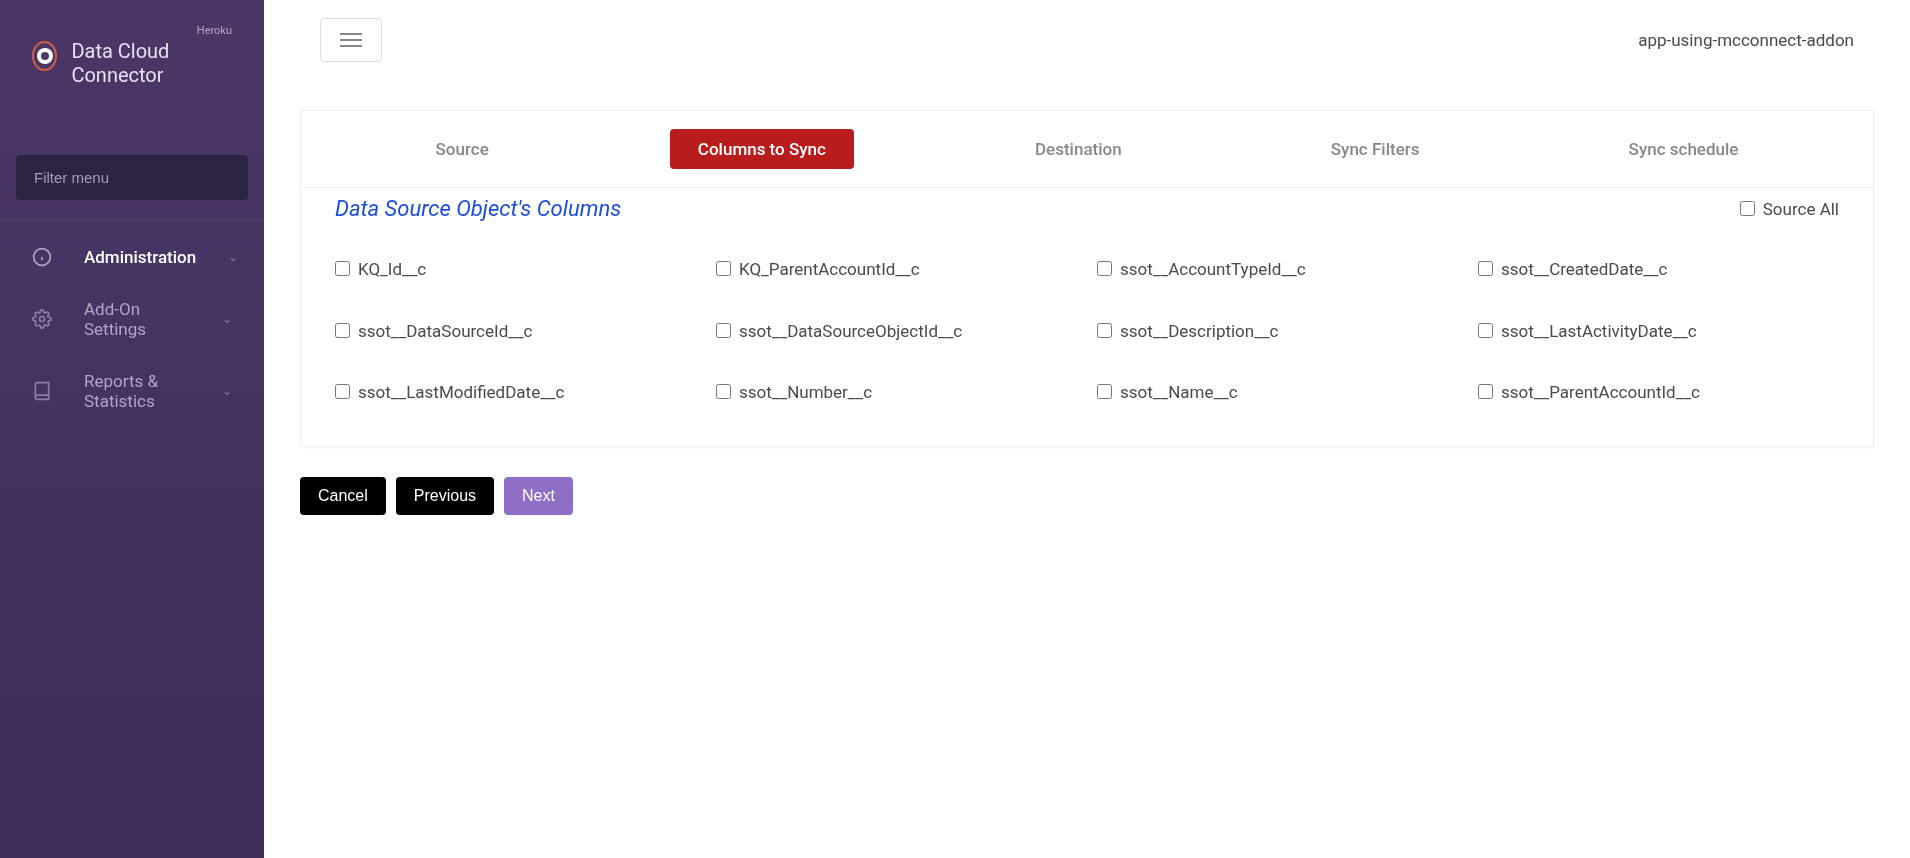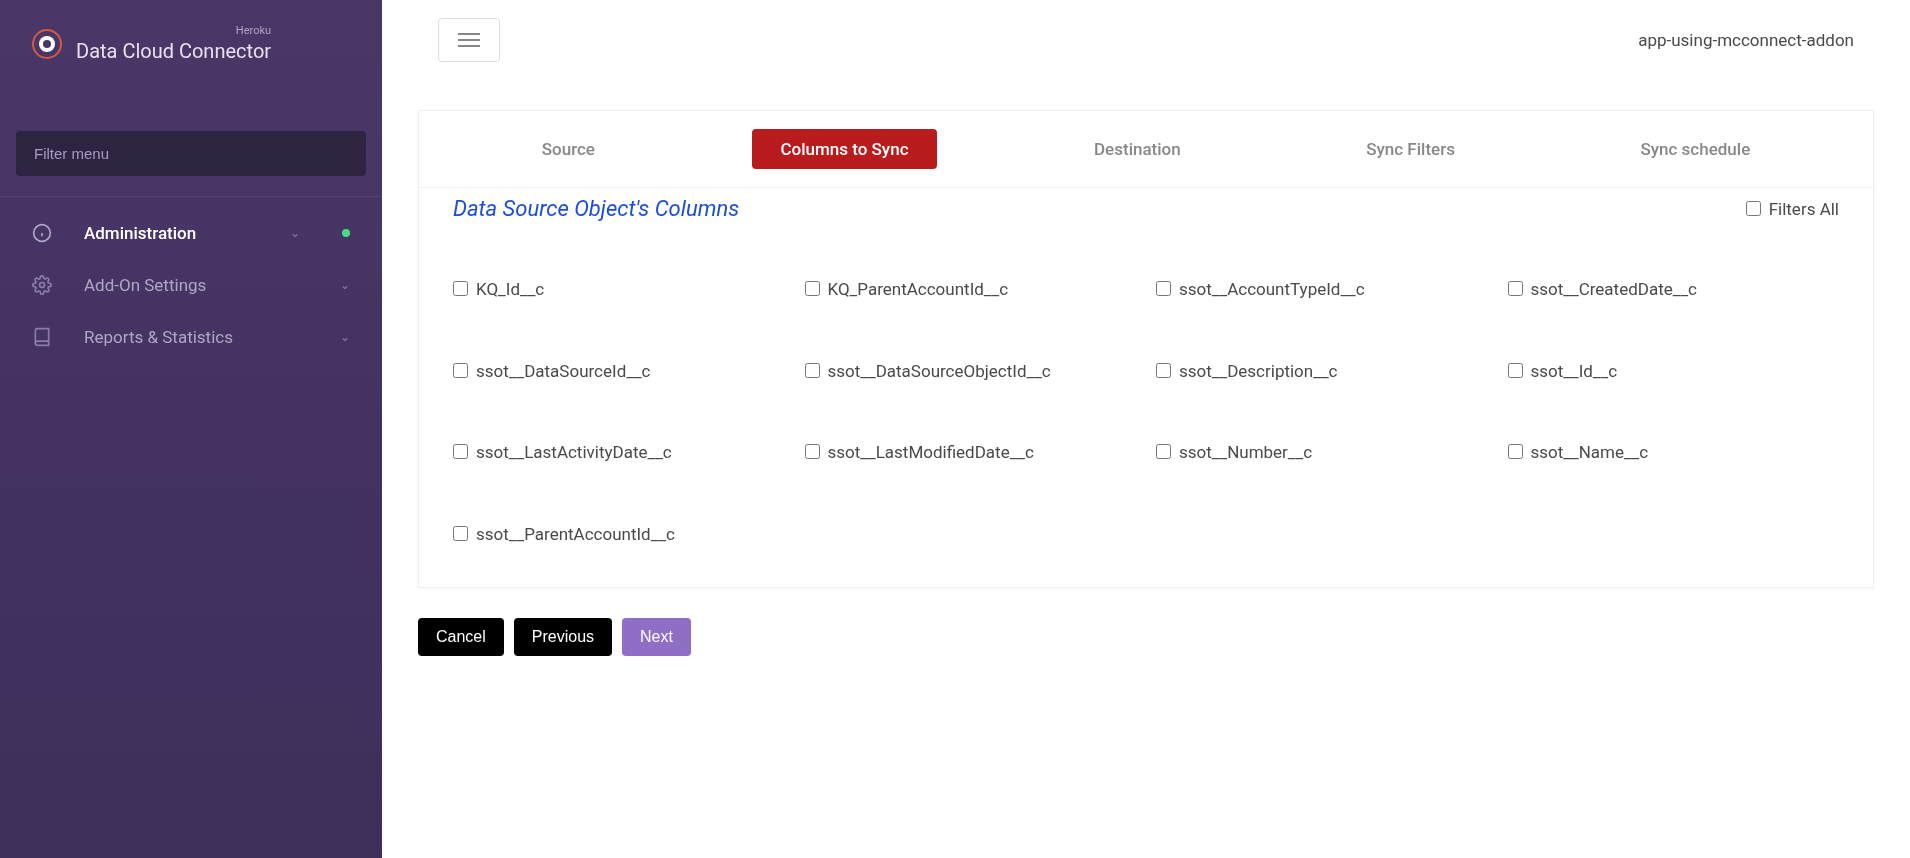--- a/index.html
+++ b/index.html
@@ -2,21 +2,21 @@
 <html><head>
   <meta charset="utf-8">
   <style>
     * { margin: 0; padding: 0; box-sizing: border-box; }
     body { font-family: -apple-system, BlinkMacSystemFont, "Segoe UI", Roboto, Helvetica, Arial, sans-serif; background: #f5f5f5; color: #333; }
     
     .app-container { display: flex; height: 100vh; }
     
     
     .sidebar {
-      width: 382px;
+      width: 264px;
       background: linear-gradient(180deg, #4a3768 0%, #3d2e5a 100%);
       color: #fff;
       display: flex;
       flex-direction: column;
       flex-shrink: 0;
     }
     
     .sidebar-header {
       padding: 24px 32px 20px;
       display: flex;
@@ -160,21 +160,20 @@
       padding: 20px 34px 40px;
     }
     
     .column-item {
       display: flex;
       align-items: flex-start;
       gap: 8px;
       color: #4a4a4a;
       font-size: 17px;
       cursor: pointer;
-      margin-top: 20px;
     }
     .column-item input { width: 15px; height: 15px; margin-top: 4px; flex-shrink: 0; }
     .column-item span { word-break: break-word; line-height: 1.5; }
     
     .footer-buttons { display: flex; gap: 10px; padding: 30px 36px 0 2px; }
     .content .footer-buttons { padding-left: 0; }
     
     .btn {
       padding: 10px 18px;
       border: none;
@@ -266,21 +265,21 @@
           <div class="tab active">Columns to Sync</div>
           <div class="tab">Destination</div>
           <div class="tab">Sync Filters</div>
           <div class="tab">Sync schedule</div>
         </div>
 
         <div class="section-header">
           <h2 class="section-title">Data Source Object's Columns</h2>
           <label class="select-all">
             <input type="checkbox" style="">
-            <span>Filters All</span>
+            <span>Source All</span>
           </label>
         </div>
 
         <div class="columns-grid" id="columns-grid">
             <label class="column-item">
               <input type="checkbox" style="">
               <span>KQ_Id__c</span>
             </label>
             <label class="column-item">
               <input type="checkbox" style="">
@@ -298,24 +297,20 @@
               <input type="checkbox" style="">
               <span>ssot__DataSourceId__c</span>
             </label>
             <label class="column-item">
               <input type="checkbox" style="">
               <span>ssot__DataSourceObjectId__c</span>
             </label>
             <label class="column-item">
               <input type="checkbox" style="">
               <span>ssot__Description__c</span>
-            </label>
-            <label class="column-item">
-              <input type="checkbox" style="">
-              <span>ssot__Id__c</span>
             </label>
             <label class="column-item">
               <input type="checkbox" style="">
               <span>ssot__LastActivityDate__c</span>
             </label>
             <label class="column-item">
               <input type="checkbox" style="">
               <span>ssot__LastModifiedDate__c</span>
             </label>
             <label class="column-item">

